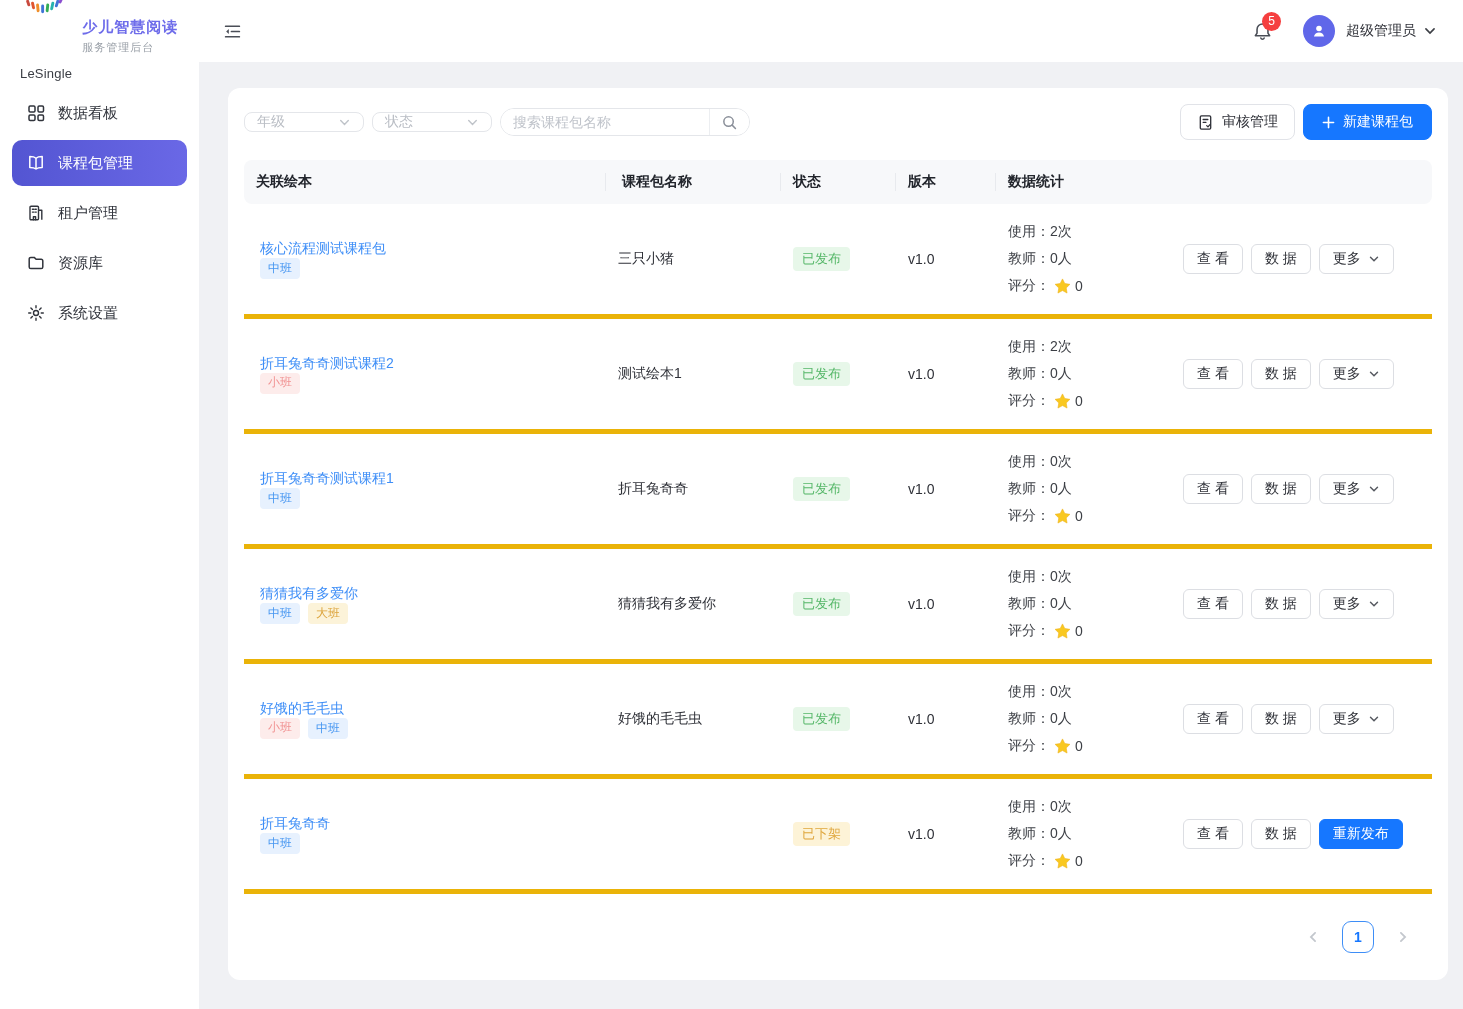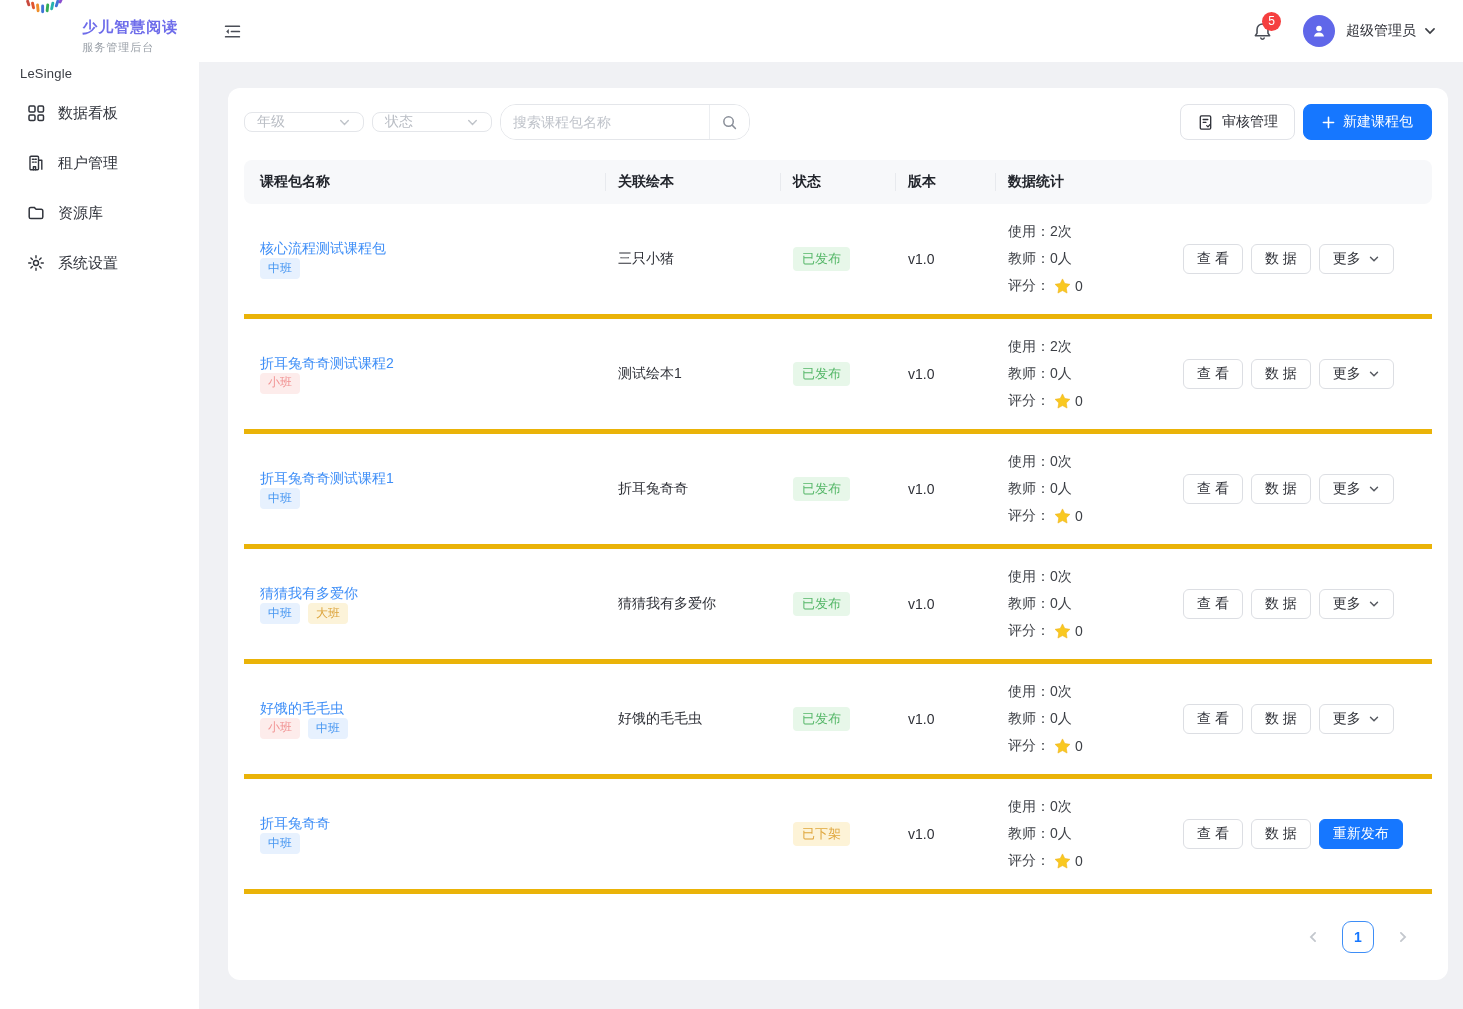--- a/index.html
+++ b/index.html
@@ -32,21 +32,21 @@
   .user-chev { color:#3c3f45; display:flex; cursor:pointer; }
 
   
   .main { flex:1; padding:26px 15px 29px 29px; }
   .card { background:#fff; border-radius:12px; height:892px; padding:16px 16px 0; display:flex; flex-direction:column; }
 
   .filter-bar { display:flex; align-items:center; gap:8px; }
   .select-box { width:120px; height:20px; border:1px solid #e4e6ea; border-radius:8px; display:flex; align-items:center; padding:0 12px; cursor:pointer; background:#fff; }
   .select-box .ph { font-size:14px; color:#b9bdc4; flex:1; }
   .select-box .chev, .abtn .chev { color:#bfc3c9; display:flex; }
-  .search-box { width:250px; height:36px; border:1px solid #e4e6ea; border-radius:16px; display:flex; align-items:stretch; overflow:hidden; background:#fff; }
+  .search-box { width:250px; height:28px; border:1px solid #e4e6ea; border-radius:16px; display:flex; align-items:stretch; overflow:hidden; background:#fff; }
   .search-box input { flex:1; border:none; outline:none; padding:0 12px; font-size:14px; color:#2f3138; font-family:inherit; }
   .search-box input::placeholder { color:#c0c4cb; }
   .search-btn { width:40px; border-left:1px solid #eceef1; display:flex; align-items:center; justify-content:center; color:#8a8f99; cursor:pointer; background:#fff; }
   .spacer { flex:1; }
   .btn { height:36px; border-radius:8px; display:inline-flex; align-items:center; gap:8px; font-size:14px; cursor:pointer; font-family:inherit; }
   .btn-review { background:#fff; border:1px solid #e1e3e8; color:#2f3138; padding:0 16px; }
   .btn-create { background:#1677ff; border:1px solid #1677ff; color:#fff; padding:0 18px; }
 
   
   .t-head, .trow { display:grid; grid-template-columns:362px 175px 115px 100px 175px 1fr; }
@@ -110,20 +110,29 @@
         <div class="menu-item">
           <span class="mi-icon">
             <svg class="i18" viewBox="0 0 18 18" fill="none" stroke="currentColor" stroke-width="1.5">
               <rect x="2" y="2" width="6" height="6" rx="1.2"></rect>
               <rect x="11" y="2" width="5.5" height="6" rx="1.2"></rect>
               <rect x="2" y="11" width="6" height="5.5" rx="1.2"></rect>
               <rect x="11" y="11" width="5.5" height="5.5" rx="1.2"></rect>
             </svg>
           </span>
           <span class="mi-label">数据看板</span>
+        </div>
+        <div class="menu-item active">
+          <span class="mi-icon">
+            <svg class="i18" viewBox="0 0 18 18" fill="none" stroke="currentColor" stroke-width="1.5" stroke-linejoin="round">
+              <path d="M9 4.2C7.6 3 5.6 2.6 2.8 2.6v10.8c2.8 0 4.8.4 6.2 1.6 1.4-1.2 3.4-1.6 6.2-1.6V2.6C12.4 2.6 10.4 3 9 4.2z"></path>
+              <path d="M9 4.2v10.8"></path>
+            </svg>
+          </span>
+          <span class="mi-label">课程包管理</span>
         </div>
         <div class="menu-item">
           <span class="mi-icon">
             <svg class="i18" viewBox="0 0 18 18" fill="none" stroke="currentColor" stroke-width="1.4" stroke-linejoin="round">
               <rect x="3" y="2.2" width="8.5" height="13.6" rx="1"></rect>
               <path d="M11.5 6.2h3.3v9.6"></path>
               <path d="M5.4 5.3h1.3M8 5.3h1.3M5.4 8.1h1.3M8 8.1h1.3M6.4 15.8v-3h2.2v3" stroke-linecap="round"></path>
             </svg>
           </span>
           <span class="mi-label">租户管理</span>
@@ -220,22 +229,22 @@
           </button>
           <button class="btn btn-create">
             <svg width="13" height="13" viewBox="0 0 14 14" fill="none" stroke="currentColor" stroke-width="1.7" stroke-linecap="round">
                 <path d="M7 1.5v11M1.5 7h11"></path>
               </svg>
             <span>新建课程包</span>
           </button>
         </div>
 
         <div class="t-head" id="t-head">
+            <div class="th">关联绘本</div>
             <div class="th first">课程包名称</div>
-            <div class="th">关联绘本</div>
             <div class="th">状态</div>
             <div class="th">版本</div>
             <div class="th">数据统计</div>
           </div>
         <div id="t-body">
             <div class="trow">
               <div class="cell cell-name"><a class="name-link">核心流程测试课程包</a><div class="tags">
                   <span class="tag blue">中班</span>
                 </div></div>
               <div class="cell cell-book">三只小猪</div>

